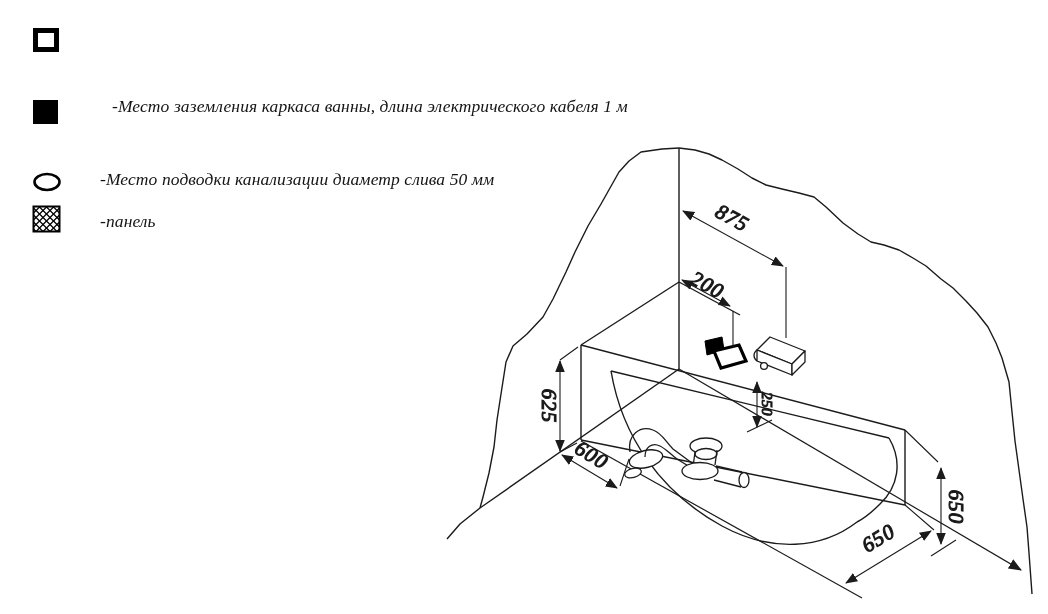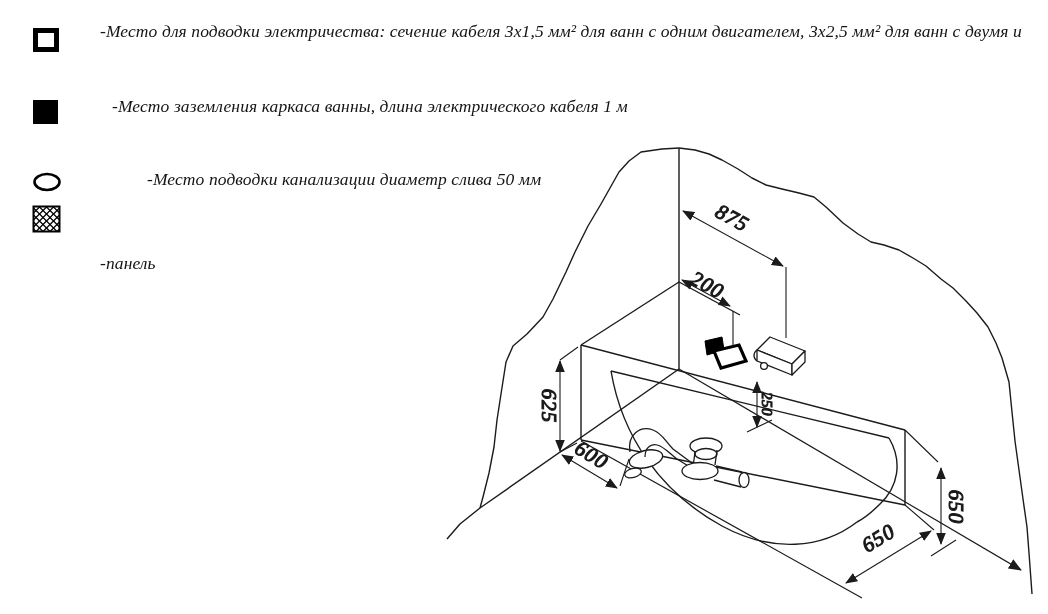--- a/index.html
+++ b/index.html
@@ -42,43 +42,42 @@
 </style>
 </head>
 <body>
 
 <div class="canvas">
 
   <div class="legend-row">
 
     <div class="icon-electricity"></div>
     <div class="legend-text" style="left:100px;top:20px;">
-      <div>-Место для подводки электричества: сечение кабеля 3х1,5 мм² для ванн с одним двигателем, 3х2,5 мм² для ванн с двумя и</div>
     </div>
 
     <div class="icon-ground"></div>
     <div class="legend-text" style="left:100px;top:95px;margin-left:12px;">
       <div>-Место заземления каркаса ванны, длина электрического кабеля 1 м</div>
     </div>
 
     <svg class="icon-drain" width="30" height="22">
       <ellipse cx="14" cy="11" rx="12.5" ry="8" fill="#fff" stroke="#000" stroke-width="2.6"></ellipse>
     </svg>
-    <div class="legend-text" style="left:100px;top:168px;margin-left:47px;">
+    <div class="legend-text" style="left:100px;top:168px;">
       <div>-Место подводки канализации диаметр слива 50 мм</div>
     </div>
 
     <svg class="icon-panel" width="29" height="28">
       <rect x="1.5" y="1.5" width="26" height="25" fill="#fff" stroke="#000" stroke-width="2"></rect>
       <g stroke="#000" stroke-width="1.2">
         <path d="M1.5,8 L8,1.5 M1.5,15 L15,1.5 M1.5,22 L22,1.5 M4,26.5 L27.5,3 M11,26.5 L27.5,10 M18,26.5 L27.5,17 M25,26.5 L27.5,24"></path>
         <path d="M21,1.5 L27.5,8 M14,1.5 L27.5,15 M7,1.5 L27.5,22 M1.5,3 L25,26.5 M1.5,10 L18,26.5 M1.5,17 L11,26.5 M1.5,24 L4,26.5"></path>
       </g>
     </svg>
-    <div class="legend-text" style="left:100px;top:210px;margin-top:42px;">
+    <div class="legend-text" style="left:100px;top:210px;">
       <div>-панель</div>
     </div>
   </div>
 
   <svg class="drawing-svg" width="1048" height="614" viewBox="0 0 1048 614">
     <defs>
       <marker id="arw" viewBox="0 0 10 8" refX="9.2" refY="4" markerWidth="11" markerHeight="8.8" orient="auto-start-reverse">
         <path d="M0,0 L10,4 L0,8 z" fill="#1b1b1b"></path>
       </marker>
     </defs>

